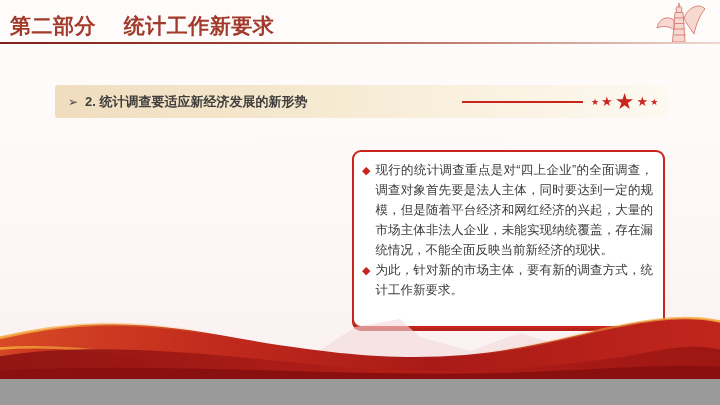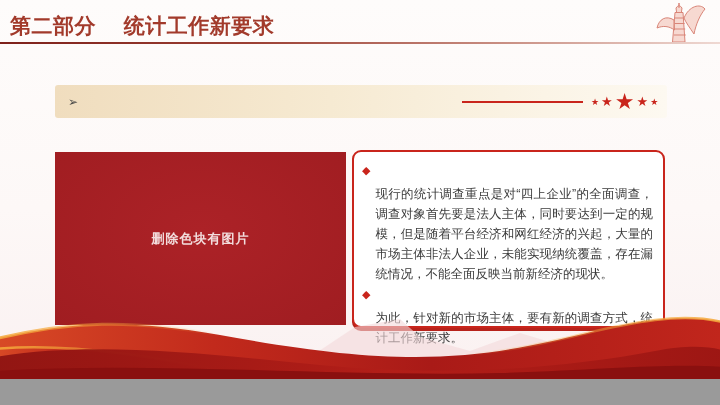--- a/index.html
+++ b/index.html
@@ -38,21 +38,21 @@
   .placeholder-label{color:#F2DCDC;font-size:13px;font-weight:bold;letter-spacing:1px;}
   
   .content-box{
     position:absolute;left:352px;top:150px;width:313px;height:178px;box-sizing:border-box;
     background:#FFFFFF;border:2px solid #C9251C;border-radius:9px;
     box-shadow:0 3px 0 #B7231B;
     padding:8px 10px 6px 8px;
   }
   .bullet{display:flex;}
   .bullet-marker{color:#C9251C;font-size:11px;line-height:20px;margin-right:5px;flex:none;}
-  .bullet-text{font-size:12.5px;line-height:20px;color:#3A3A3A;text-align:justify;margin-top:24px;}
+  .bullet-text{font-size:12.5px;line-height:20px;color:#3A3A3A;text-align:justify;}
   
   .bottom-deco{position:absolute;left:0;bottom:0;width:720px;height:72px;display:block;}
 </style>
 </head>
 <body>
 
 <div class="slide">
 
   <div class="header-title">第二部分　 统计工作新要求</div>
 
@@ -65,34 +65,32 @@
       <path d="M24,18 C16,13 9,17 7,26 C13,23.5 19,24 24.5,28 Z"></path>
       <path d="M34,16 C39,4 50,1 55,7 C50,13 46,22 44,32 C40,26 35.5,20 34,16 Z"></path>
     </g>
   </svg>
 
   <div class="header-line"></div>
 
   <div class="subtitle-bar">
     <div class="subtitle-inner">
       <span class="subtitle-arrow">➢</span>
+      <span>2. 统计调查要适应新经济发展的新形势</span>
     </div>
     <div class="star-line"></div>
     <div class="stars">
       <span class="star-s">★</span>
       <span class="star-m">★</span>
       <span class="star-l">★</span>
       <span class="star-m">★</span>
       <span class="star-s">★</span>
     </div>
   </div>
 
-  <div class="placeholder-block">
-    <span class="placeholder-label">删除色块有图片</span>
-  </div>
 
   <div class="content-box">
     <div class="bullet">
       <span class="bullet-marker">◆</span>
       <span class="bullet-text">现行的统计调查重点是对“四上企业”的全面调查，调查对象首先要是法人主体，同时要达到一定的规模，但是随着平台经济和网红经济的兴起，大量的市场主体非法人企业，未能实现纳统覆盖，存在漏统情况，不能全面反映当前新经济的现状。</span>
     </div>
     <div class="bullet">
       <span class="bullet-marker">◆</span>
       <span class="bullet-text">为此，针对新的市场主体，要有新的调查方式，统计工作新要求。</span>
     </div>

